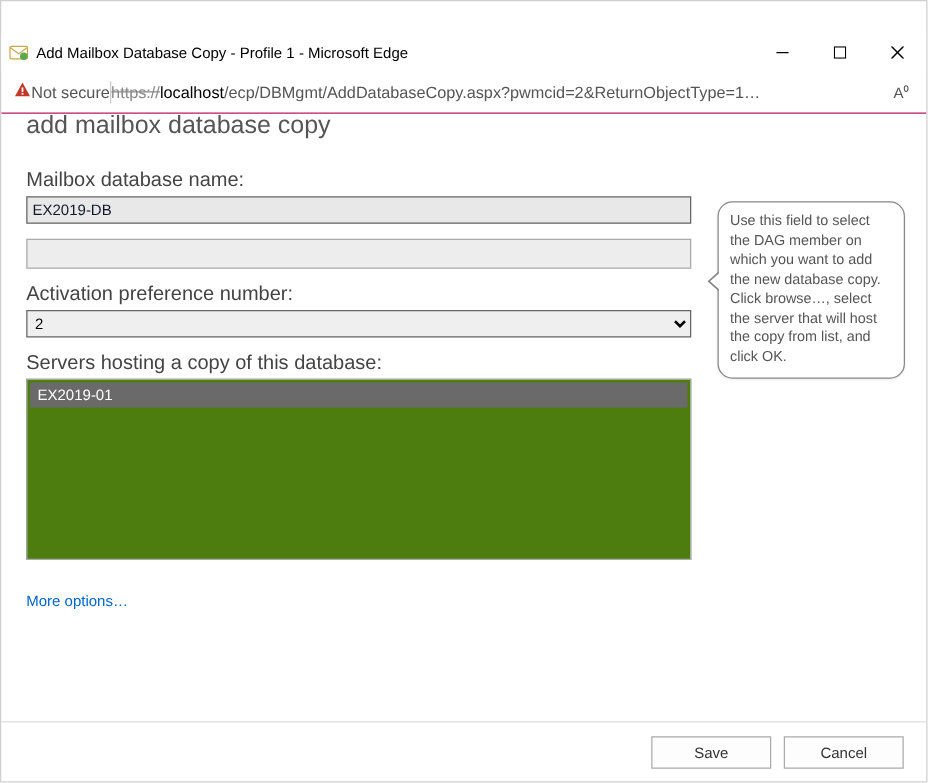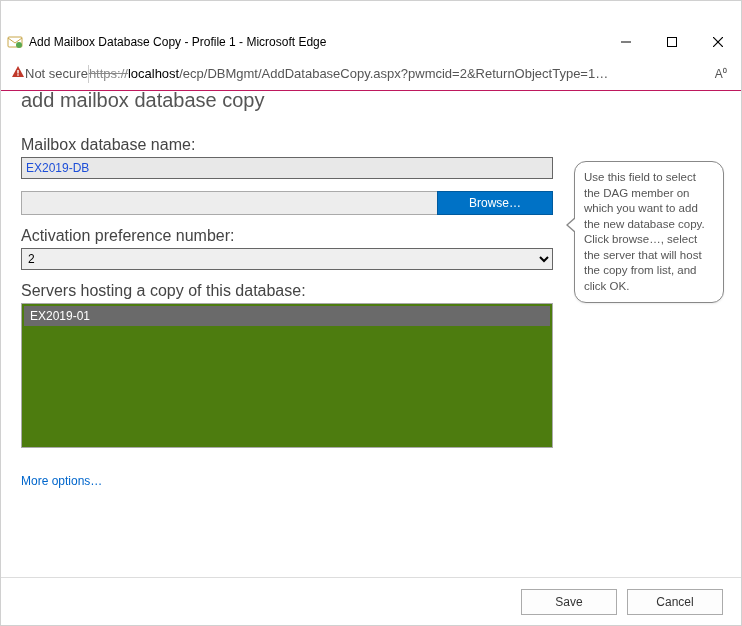--- a/index.html
+++ b/index.html
@@ -71,21 +71,21 @@
   }
   .form-col { width: 532px; }
   .label { color:#444; margin-bottom:3px; font-size:16px; }
   .ro-input {
     width: 100%;
     height: 22px;
     border: 1px solid #666;
     background: #e8e8e8;
     padding: 2px 4px;
     font-size: 12px;
-    color: #1d4ed8;
+    color: #0f172a;
   }
   .row { margin-bottom: 12px; }
   .server-row { display:flex; gap:0; }
   .server-input {
     flex:1;
     height: 24px;
     border: 1px solid #aaa;
     background:#ededed;
     padding: 2px 4px;
   }
@@ -232,21 +232,20 @@
 
   <div class="form-col">
     <div class="row">
       <div class="label">Mailbox database name:</div>
       <input class="ro-input" type="text" readonly="" value="EX2019-DB" style="">
     </div>
 
     <div class="row">
       <div class="server-row">
         <input class="server-input" type="text" readonly="" value="" style="">
-        <button class="browse-btn">Browse…</button>
       </div>
     </div>
 
     <div class="row">
       <div class="label">Activation preference number:</div>
       <select class="select">
         <option>2</option>
       </select>
     </div>
 

